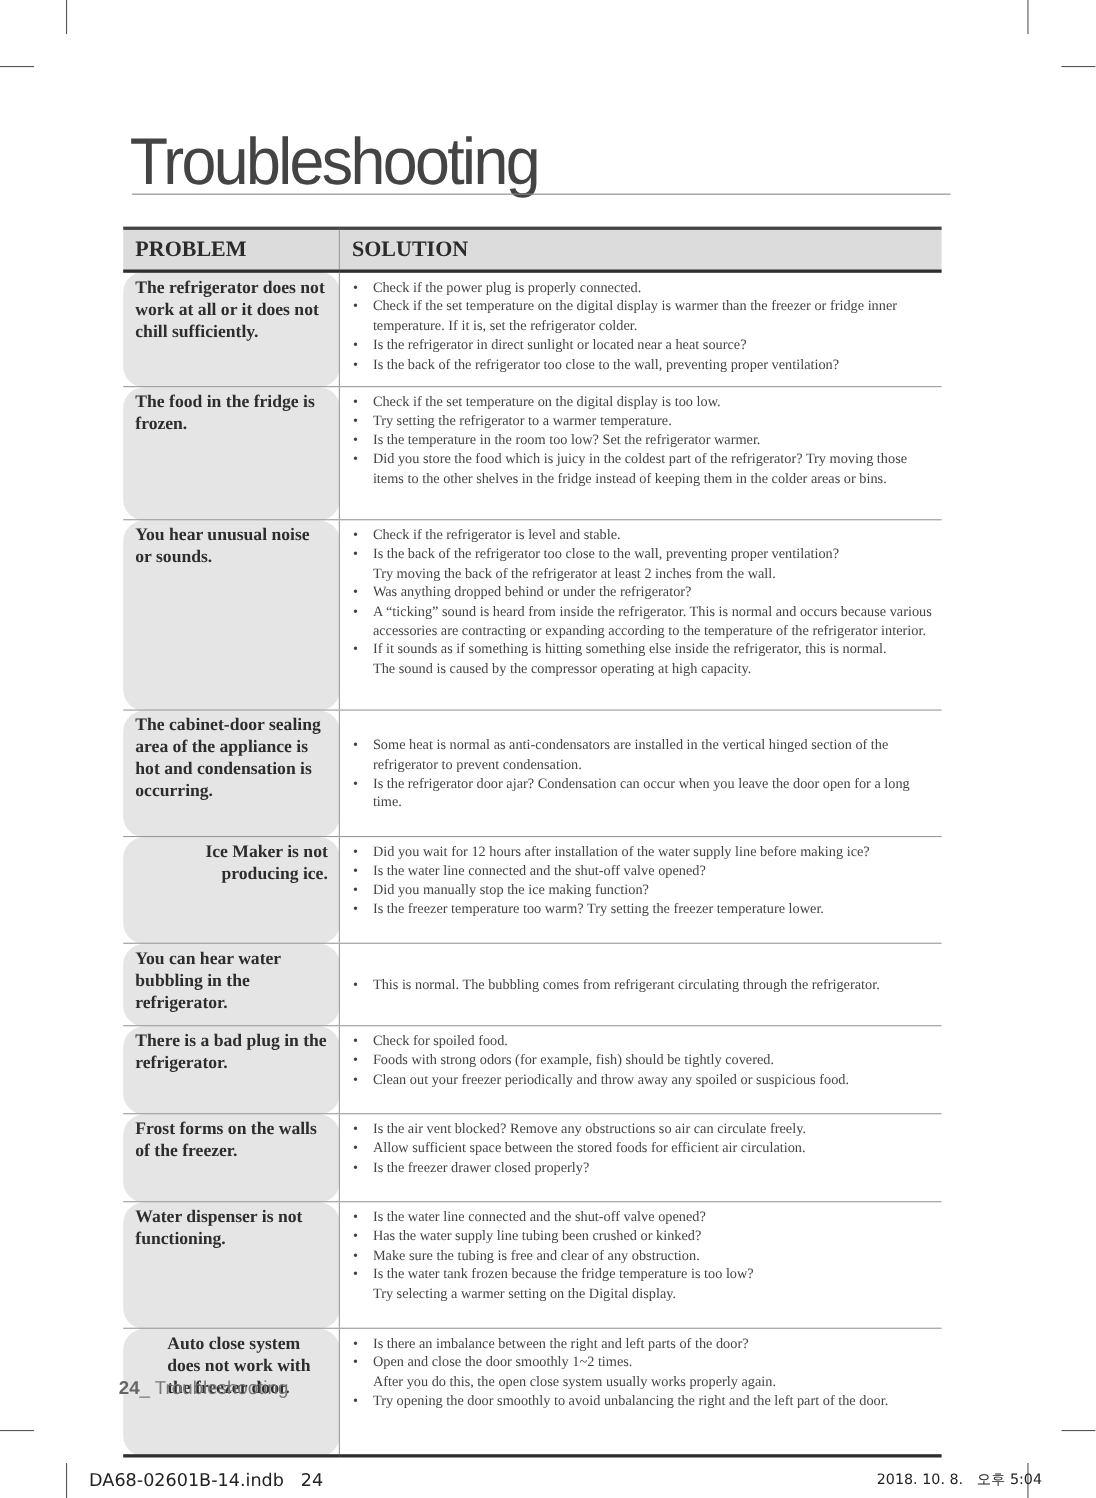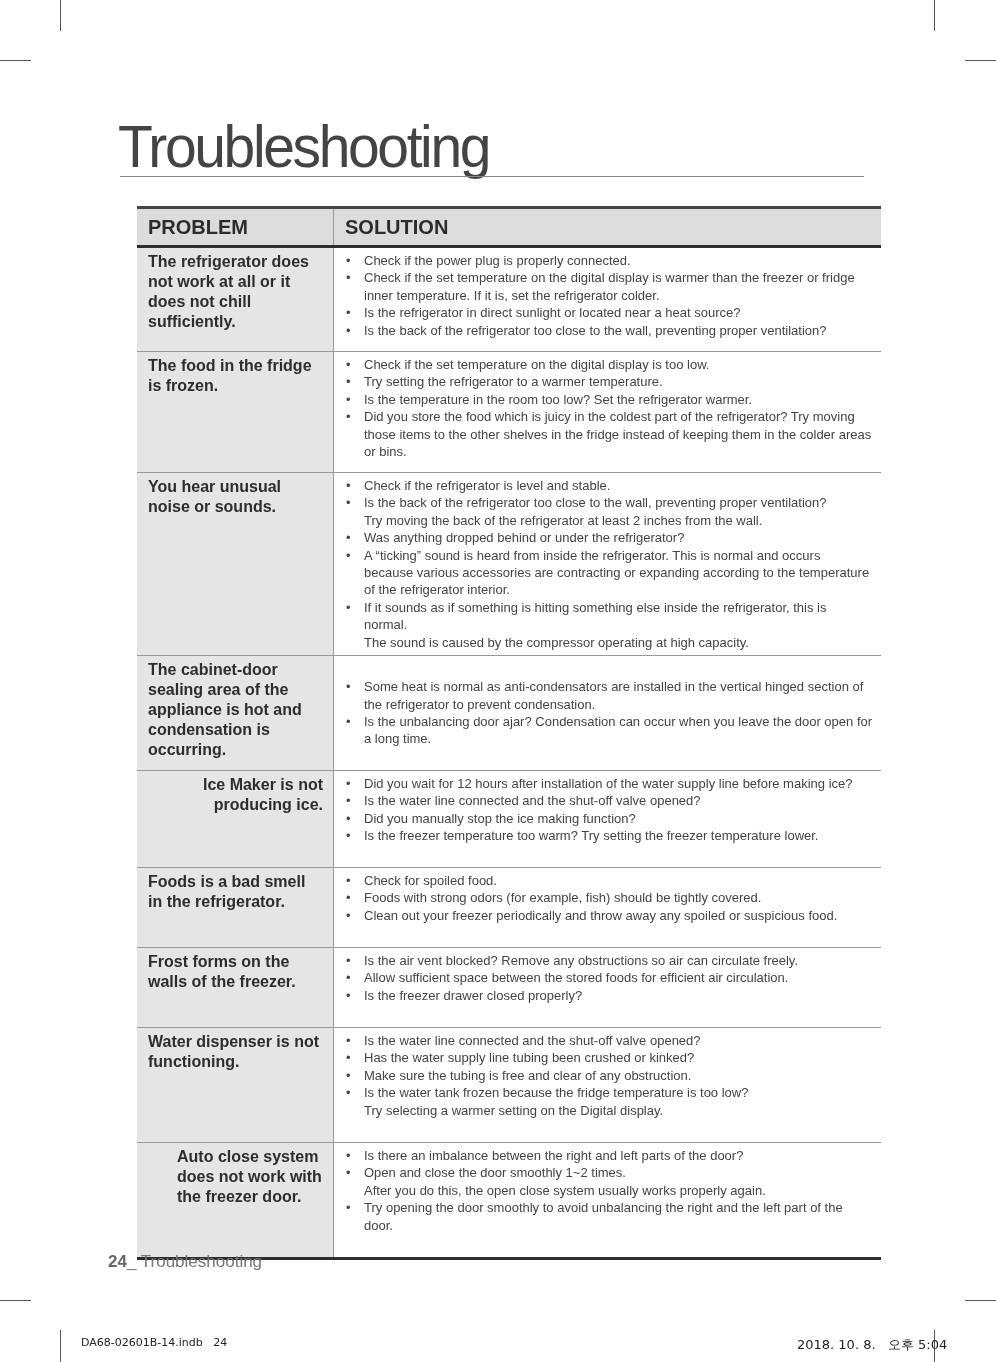--- a/index.html
+++ b/index.html
@@ -3,37 +3,37 @@
 <meta charset="utf-8">
 <style>
   html, body { margin:0; padding:0; }
   body { width:996px; height:1362px; background:#ffffff; position:relative; overflow:hidden;
          font-family:"Liberation Sans", sans-serif; color:#3a3a3a; }
   .crop { position:absolute; background:#555; }
   .title { position:absolute; left:118px; top:112px; font-size:60px; font-weight:300;
            letter-spacing:-2.5px; color:#555; font-family:"Liberation Sans", sans-serif;
            -webkit-text-stroke:0; font-weight:normal; transform:scaleX(0.95); transform-origin:left; }
   .title-rule { position:absolute; left:120px; top:176px; width:744px; height:1px; background:#888; }
-  table { position:absolute; left:137px; top:206px; width:744px; border-collapse:collapse; }
+  table { position:absolute; left:112px; top:206px; width:744px; border-collapse:collapse;font-family:Liberation Serif, serif; }
   th { background:#dcdcdd; text-align:left; font-size:20px; font-weight:bold; color:#2b2b2b;
        height:36px; padding:0 11px; border-top:3px solid #444; border-bottom:3px solid #2e2e2e; }
   th.sol { border-left:1px solid #999; }
   td { vertical-align:top; border-bottom:1px solid #999; }
   td.prob { width:146px; background:#e5e5e6; padding:4px 10px 4px 11px; font-weight:bold;
-            font-size:16px; line-height:20px; color:#2d2d2d; }
+            font-size:16px; line-height:20px; color:#2d2d2d;border-radius:19px; }
   td.sol { border-left:1px solid #999; padding:4px 8px 4px 12px; font-size:13px; line-height:17.4px; color:#444; }
   td.sol.mid { vertical-align:middle; }
   tr.last td { border-bottom:3px solid #2e2e2e; }
   ul { margin:0; padding:0; list-style:none; }
   li { position:relative; padding-left:18px; }
   li::before { content:"•"; position:absolute; left:0; top:0; font-size:13px; color:#444; }
   li .cont { display:block; }
   .footer-page { position:absolute; left:108px; top:1252px; font-size:17px; color:#777; }
   .footer-page b { color:#666; }
-  .slug-left { position:absolute; left:81px; top:1336px; font-size:11px; color:#222; font-family:"DejaVu Sans", sans-serif; }
+  .slug-left { position:absolute; left:81px; top:1336px; font-size:16px; color:#222; font-family:"DejaVu Sans", sans-serif; }
   .slug-right { position:absolute; left:797px; top:1336px; font-size:13px; color:#222; font-family:"DejaVu Sans", sans-serif; }
 </style>
 </head>
 <body>
 
 <div class="crop" style="left:60px;top:0;width:1px;height:31px;"></div>
 <div class="crop" style="left:0;top:60px;width:31px;height:1px;"></div>
 <div class="crop" style="left:934px;top:0;width:1px;height:31px;"></div>
 <div class="crop" style="left:965px;top:60px;width:31px;height:1px;"></div>
 <div class="crop" style="left:0;top:1300px;width:31px;height:1px;"></div>
@@ -115,21 +115,21 @@
         </td>
       </tr>
       <tr>
         <td class="prob" style="height: 106px;">The cabinet-door sealing area of the appliance is hot and condensation is occurring.</td>
         <td class="sol mid">
           <ul>
             <li>
               <span class="cont">Some heat is normal as anti-condensators are installed in the vertical hinged section of the refrigerator to prevent condensation.</span>
             </li>
             <li>
-              <span class="cont">Is the unbalancing door ajar? Condensation can occur when you leave the door open for a long time.</span>
+              <span class="cont">Is the refrigerator door ajar? Condensation can occur when you leave the door open for a long time.</span>
             </li>
           </ul>
         </td>
       </tr>
       <tr>
         <td class="prob" style="height: 88px; text-align: right;">Ice Maker is not producing ice.</td>
         <td class="sol">
           <ul>
             <li>
               <span class="cont">Did you wait for 12 hours after installation of the water supply line before making ice?</span>
@@ -140,21 +140,31 @@
             <li>
               <span class="cont">Did you manually stop the ice making function?</span>
             </li>
             <li>
               <span class="cont">Is the freezer temperature too warm? Try setting the freezer temperature lower.</span>
             </li>
           </ul>
         </td>
       </tr>
       <tr>
-        <td class="prob" style="height: 71px;">Foods is a bad smell in the refrigerator.</td>
+        <td class="prob" style="height: 66px;">You can hear water bubbling in the refrigerator.</td>
+        <td class="sol mid">
+          <ul>
+            <li>
+              <span class="cont">This is normal. The bubbling comes from refrigerant circulating through the refrigerator.</span>
+            </li>
+          </ul>
+        </td>
+      </tr>
+      <tr>
+        <td class="prob" style="height: 71px;">There is a bad plug in the refrigerator.</td>
         <td class="sol">
           <ul>
             <li>
               <span class="cont">Check for spoiled food.</span>
             </li>
             <li>
               <span class="cont">Foods with strong odors (for example, fish) should be tightly covered.</span>
             </li>
             <li>
               <span class="cont">Clean out your freezer periodically and throw away any spoiled or suspicious food.</span>

